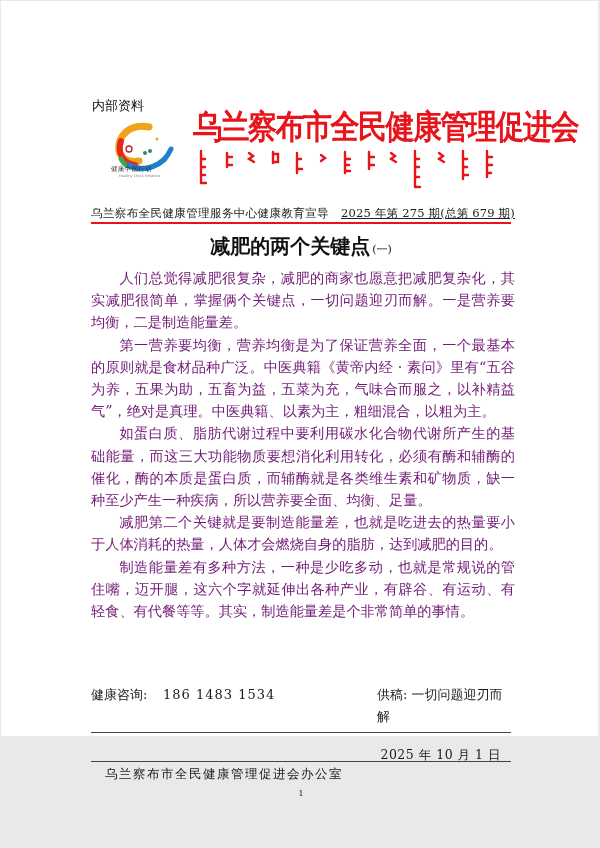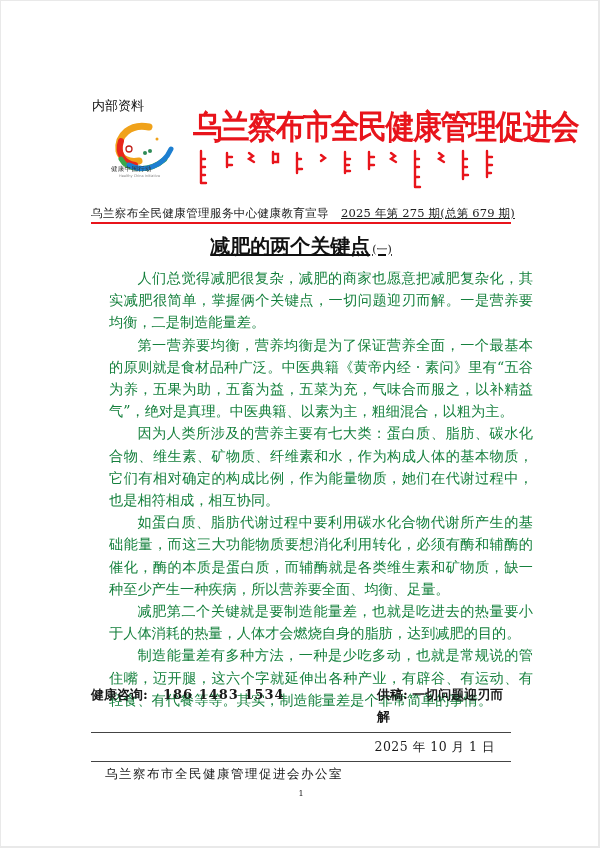--- a/index.html
+++ b/index.html
@@ -1,55 +1,55 @@
 <!DOCTYPE html>
 <html><head>
 <meta charset="utf-8">
 <style>
   html, body { margin: 0; padding: 0; }
   body {
     width: 600px; height: 848px; background: #e9e9e9; position: relative; overflow: hidden;
     font-family: "DejaVu Serif", "Liberation Serif", serif; color: #1a1a1a;
   }
   .page {
-    position: absolute; left: 1px; top: 1px; width: 597px; height: 845px; background: #ffffff;
+    position: absolute; left: 1px; top: 1px; width: 597px; height: 735px; background: #ffffff;
   }
   .internal { position: absolute; left: 91px; top: 96px; font-family: "DejaVu Sans", sans-serif; font-size: 13px; color: #111; }
 
   .logo { position: absolute; left: 108px; top: 118px; width: 70px; height: 64px; }
   .logo-caption { position: absolute; left: 110px; top: 164px; font-family: "DejaVu Sans", sans-serif; font-size: 6.5px; color: #333; letter-spacing: 0.3px; }
   .logo-sub { position: absolute; left: 118px; top: 173px; font-family: "DejaVu Sans", sans-serif; font-size: 3.5px; color: #888; }
 
   .org-title {
     position: absolute; left: 192px; top: 104px; font-family: "DejaVu Serif", serif; font-weight: bold;
     font-size: 29px; color: #e8141b; letter-spacing: -1.5px; transform: scaleY(1.15); transform-origin: left top; white-space: nowrap;
   }
   .mongol { position: absolute; left: 194px; top: 148px; width: 310px; height: 40px; }
 
   .sub-header { position: absolute; left: 90px; top: 205px; width: 420px; font-size: 11.5px; color: #222; white-space: nowrap; }
   .sub-header .left { position: absolute; left: 0; letter-spacing: 0.4px; }
   .sub-header .right { position: absolute; right: -4px; letter-spacing: 0.2px; text-decoration: underline; }
   .red-rule { position: absolute; left: 90px; top: 221px; width: 420px; height: 2px; background: #e8141b; }
 
-  .article-title { position: absolute; left: 0; width: 600px; top: 232px; text-align: center; font-size: 20px; font-weight: bold; color: #111; text-decoration: underline; }
+  .article-title { position: absolute; left: 0; width: 600px; top: 232px; text-align: center; font-size: 20px; font-weight: bold; color: #111; }
   .article-title .part { font-size: 11px; font-weight: normal; margin-left: 2px; }
 
-  .body { position: absolute; left: 108px; top: 266px; width: 424px; font-size: 14.2px; line-height: 22.2px; color: #15803d; }
+  .body { position: absolute; left: 90px; top: 266px; width: 424px; font-size: 14.2px; line-height: 22.2px; color: #701a75; }
   .body p { margin: 0; text-indent: 2em; text-align: justify; text-justify: inter-character; }
 
-  .contact { position: absolute; left: 90px; top: 683px; width: 424px; font-size: 13px; line-height: 22px; color: #1a1a1a; font-weight: bold; }
+  .contact { position: absolute; left: 90px; top: 683px; width: 424px; font-size: 13px; line-height: 22px; color: #1a1a1a; }
   .contact .row { position: relative; height: 22px; }
   .contact .lbl { position: absolute; left: 0; }
   .contact .val { position: absolute; left: 72px; letter-spacing: 1px; }
   .contact .r { position: absolute; left: 286px; }
 
   .rule-top { position: absolute; left: 90px; top: 731px; width: 420px; height: 1px; background: #444; }
   .footer-line { position: absolute; left: 90px; top: 738px; width: 420px; font-size: 12.5px; color: #1a1a1a; }
   .footer-line .left { position: absolute; left: 14px; letter-spacing: 1.5px; margin-top: 27px; }
-  .footer-line .right { position: absolute; right: 16px; letter-spacing: 0.5px; }
+  .footer-line .right { position: absolute; right: 10px; letter-spacing: 0.5px; margin-top: 8px; }
   .rule-bottom { position: absolute; left: 90px; top: 760px; width: 420px; height: 1px; background: #444; }
 
   .page-num { position: absolute; left: 0; width: 600px; top: 788px; text-align: center; font-size: 8px; color: #222; }
 </style>
 </head>
 <body>
 
 <div class="page">
 
   <div class="internal">内部资料</div>
@@ -93,21 +93,20 @@
   </div>
   <div class="red-rule"></div>
 
   <div class="article-title">
     <span>减肥的两个关键点</span><span class="part">(一)</span>
   </div>
 
   <div class="body">
     <p>人们总觉得减肥很复杂，减肥的商家也愿意把减肥复杂化，其实减肥很简单，掌握俩个关键点，一切问题迎刃而解。一是营养要均衡，二是制造能量差。</p>
     <p>第一营养要均衡，营养均衡是为了保证营养全面，一个最基本的原则就是食材品种广泛。中医典籍《黄帝内经 · 素问》里有“五谷为养，五果为助，五畜为益，五菜为充，气味合而服之，以补精益气”，绝对是真理。中医典籍、以素为主，粗细混合，以粗为主。</p>
-    <p>因为人类所涉及的营养主要有七大类：蛋白质、脂肪、碳水化合物、维生素、矿物质、纤维素和水，作为构成人体的基本物质，它们有相对确定的构成比例，作为能量物质，她们在代谢过程中，也是相符相成，相互协同。</p>
     <p>如蛋白质、脂肪代谢过程中要利用碳水化合物代谢所产生的基础能量，而这三大功能物质要想消化利用转化，必须有酶和辅酶的催化，酶的本质是蛋白质，而辅酶就是各类维生素和矿物质，缺一种至少产生一种疾病，所以营养要全面、均衡、足量。</p>
     <p>减肥第二个关键就是要制造能量差，也就是吃进去的热量要小于人体消耗的热量，人体才会燃烧自身的脂肪，达到减肥的目的。</p>
     <p>制造能量差有多种方法，一种是少吃多动，也就是常规说的管住嘴，迈开腿，这六个字就延伸出各种产业，有辟谷、有运动、有轻食、有代餐等等。其实，制造能量差是个非常简单的事情。</p>
   </div>
 
   <div class="contact">
     <div class="row">
       <span class="lbl">健康咨询:</span>
       <span class="val">186 1483 1534</span>
       <span class="r"><span>供稿:</span> <span>一切问题迎刃而解</span></span>

